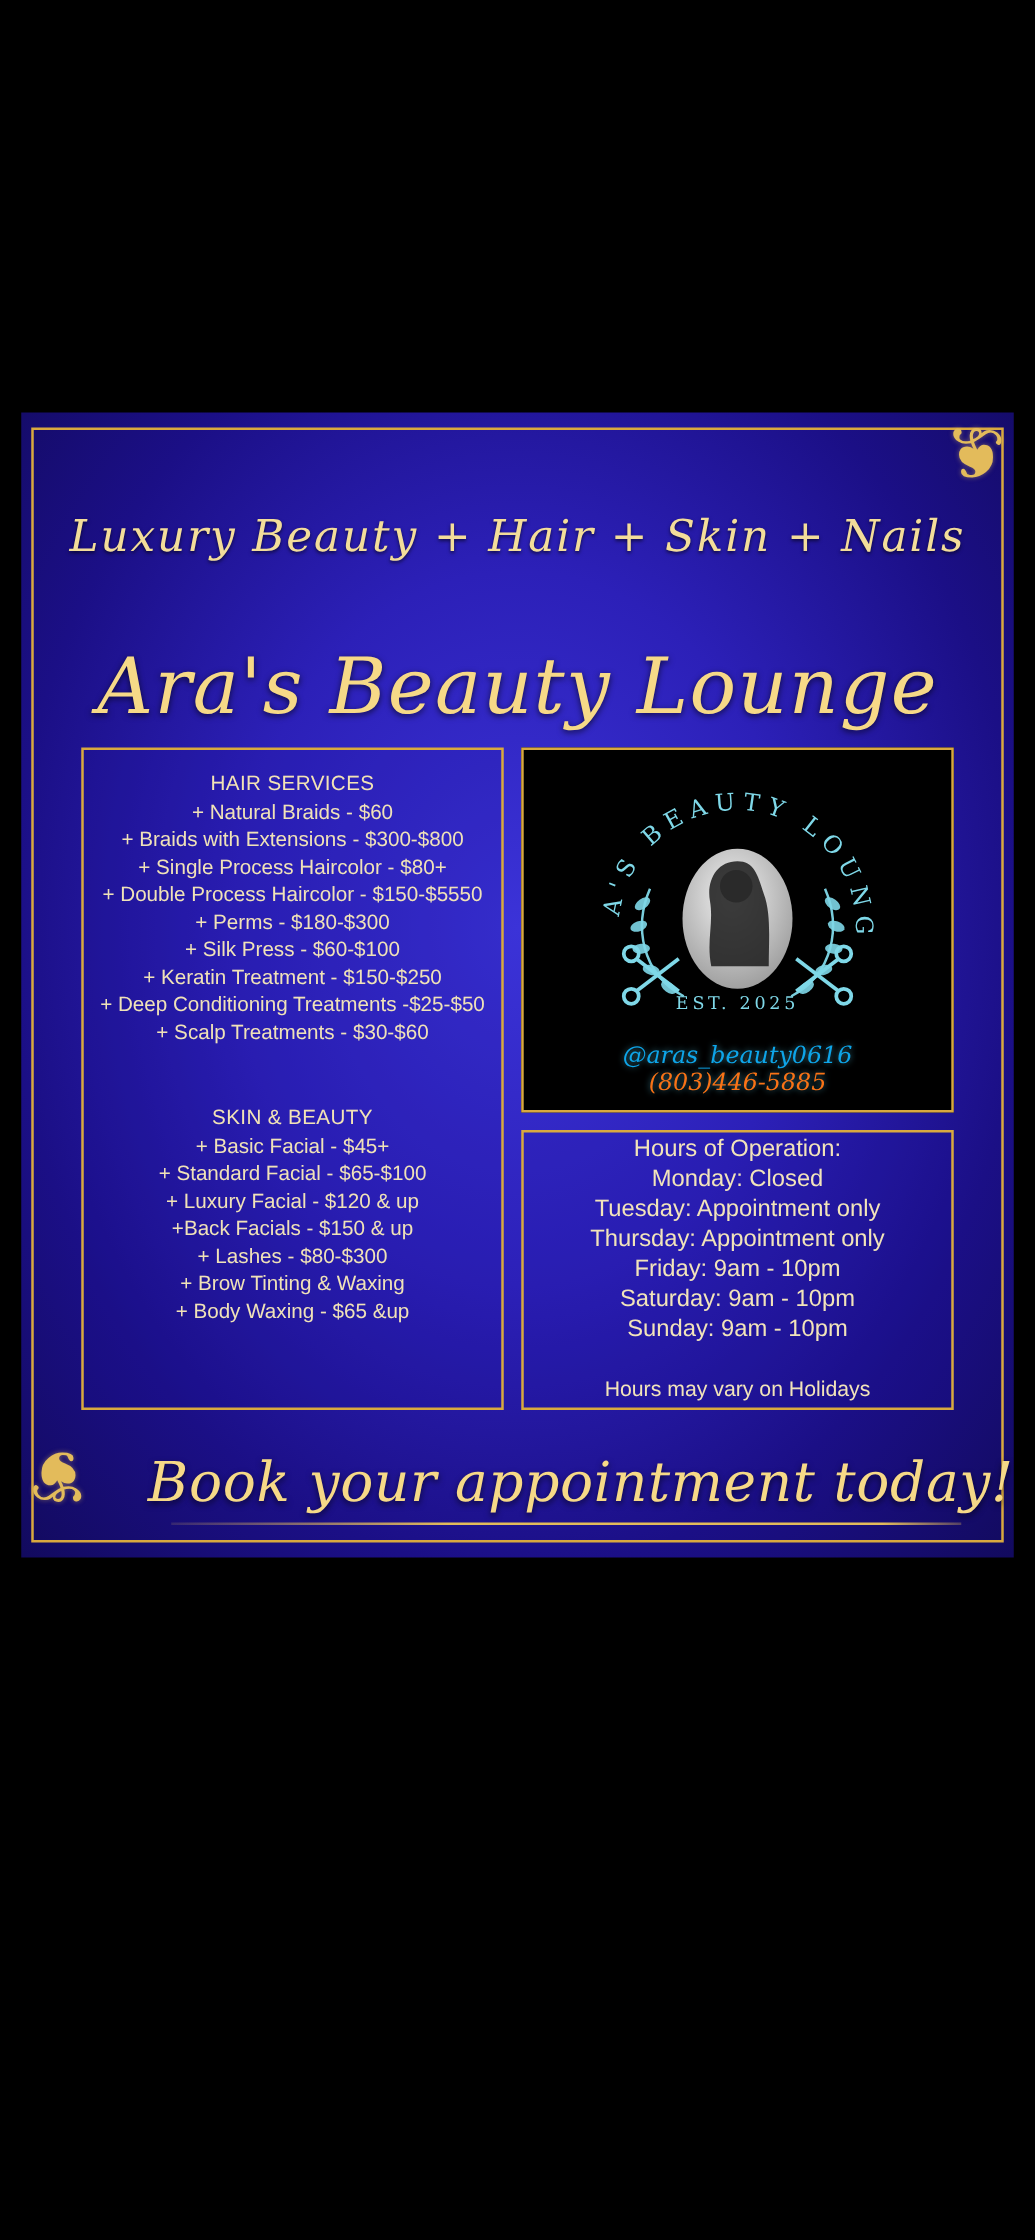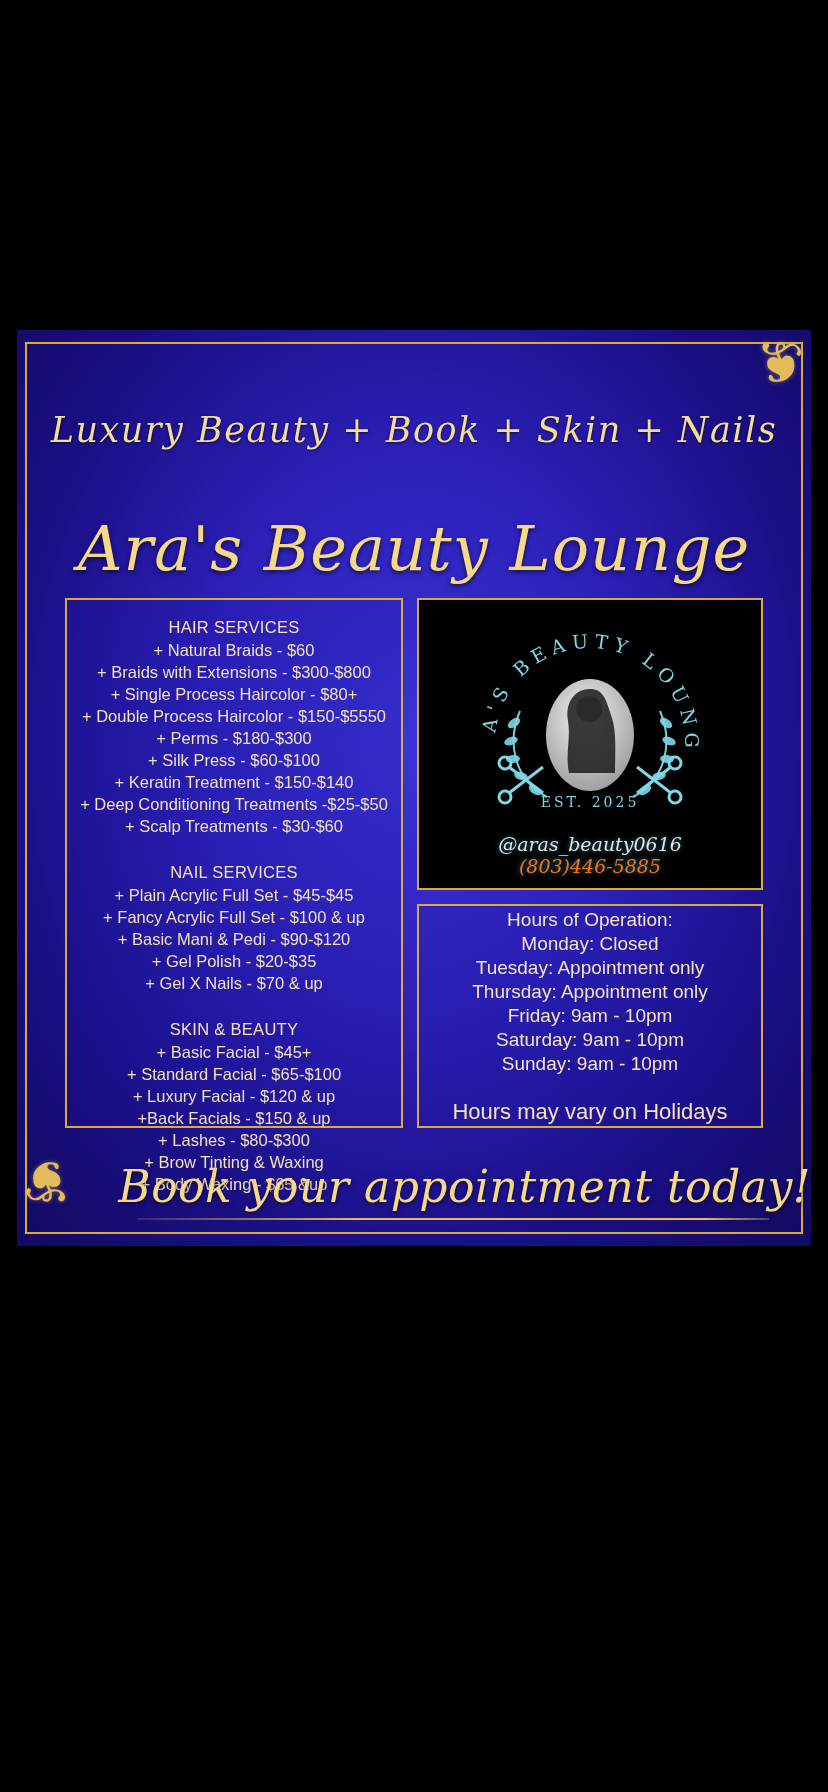--- a/index.html
+++ b/index.html
@@ -155,21 +155,21 @@
   }
   .svc-gap { height: 22px; }
 
   .hours-line {
     color: #f2e4ba;
     font-size: 19px;
     line-height: 24px;
   }
   .hours-note {
     color: #f2e4ba;
-    font-size: 22px;
+    font-size: 17px;
     line-height: 24px;
     margin-top: 24px;
   }
 
   
   .logo-black {
     position: absolute;
     inset: 0;
     background: #000;
   }
@@ -179,21 +179,21 @@
     display: flex;
     flex-direction: column;
     align-items: center;
     justify-content: center;
   }
   .logo-svg { display: block; }
   .logo-handle {
     font-family: "DejaVu Serif", serif;
     font-style: italic;
     font-size: 19px;
-    color: #e5e5e5;
+    color: #0ea5e9;
     margin-top: -6px;
     text-shadow: 0 0 5px rgba(90,200,230,0.6);
   }
   .logo-phone {
     font-family: "DejaVu Serif", serif;
     font-style: italic;
     font-size: 19px;
     color: #f97316;
     text-shadow: 0 0 5px rgba(90,200,230,0.6);
   }
@@ -217,50 +217,42 @@
 
 <div class="screen">
 
   <div class="flyer">
 
     <div class="gold-frame"></div>
     <div class="flourish tr">❦</div>
     <div class="flourish bl">❦</div>
     <div class="flourish-line"></div>
 
-    <div class="tagline">Luxury Beauty + Book + Skin + Nails</div>
+    <div class="tagline">Luxury Beauty + Hair + Skin + Nails</div>
     <div class="brand">Ara's Beauty Lounge</div>
 
     <div class="panels">
 
       <div class="panel panel-services">
 
         <div class="svc-group">
           <div class="svc-head">HAIR SERVICES</div>
           <div class="svc-item">+ Natural Braids - $60</div>
           <div class="svc-item">+ Braids with Extensions - $300-$800</div>
           <div class="svc-item">+ Single Process Haircolor - $80+</div>
           <div class="svc-item">+ Double Process Haircolor - $150-$5550</div>
           <div class="svc-item">+ Perms - $180-$300</div>
           <div class="svc-item">+ Silk Press - $60-$100</div>
-          <div class="svc-item">+ Keratin Treatment - $150-$140</div>
+          <div class="svc-item">+ Keratin Treatment - $150-$250</div>
           <div class="svc-item">+ Deep Conditioning Treatments -$25-$50</div>
           <div class="svc-item">+ Scalp Treatments - $30-$60</div>
         </div>
 
         <div class="svc-gap"></div>
 
-        <div class="svc-group">
-          <div class="svc-head">NAIL SERVICES</div>
-          <div class="svc-item">+ Plain Acrylic Full Set - $45-$45</div>
-          <div class="svc-item">+ Fancy Acrylic Full Set - $100 &amp; up</div>
-          <div class="svc-item">+ Basic Mani &amp; Pedi - $90-$120</div>
-          <div class="svc-item">+ Gel Polish - $20-$35</div>
-          <div class="svc-item">+ Gel X Nails - $70 &amp; up</div>
-        </div>
 
         <div class="svc-gap"></div>
 
         <div class="svc-group">
           <div class="svc-head">SKIN &amp; BEAUTY</div>
           <div class="svc-item">+ Basic Facial - $45+</div>
           <div class="svc-item">+ Standard Facial - $65-$100</div>
           <div class="svc-item">+ Luxury Facial - $120 &amp; up</div>
           <div class="svc-item">+Back Facials - $150 &amp; up</div>
           <div class="svc-item">+ Lashes - $80-$300</div>

